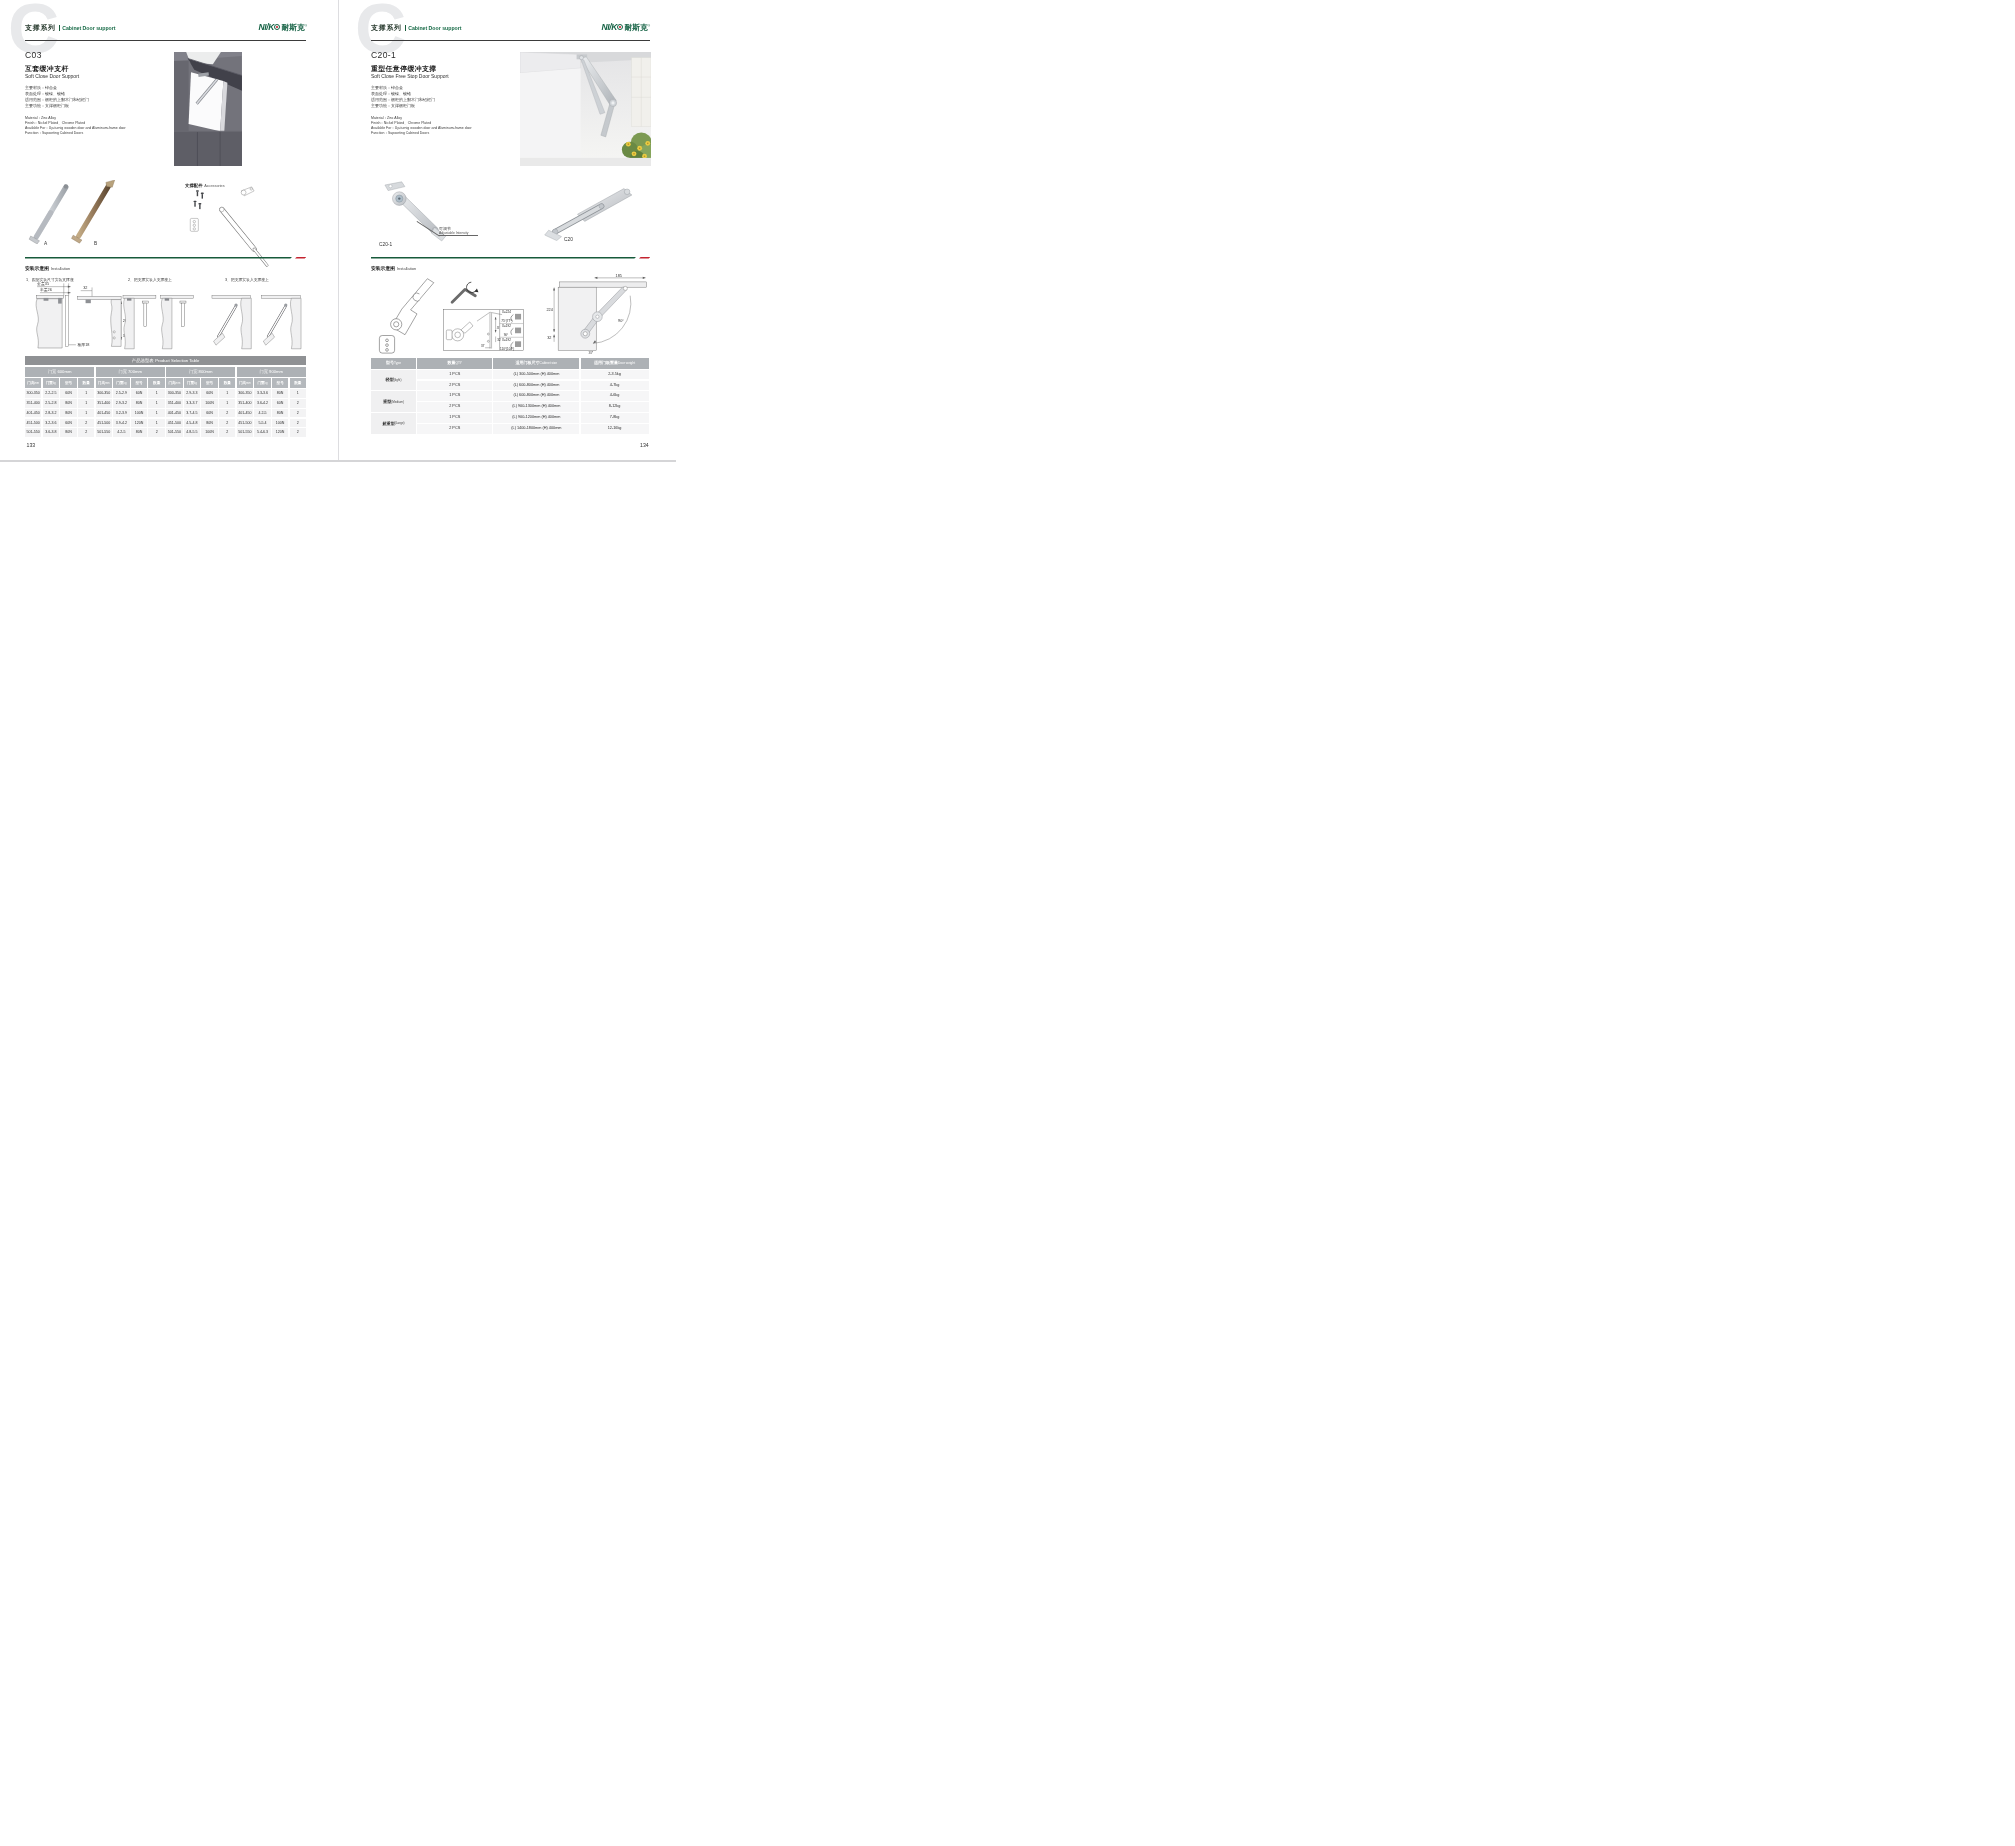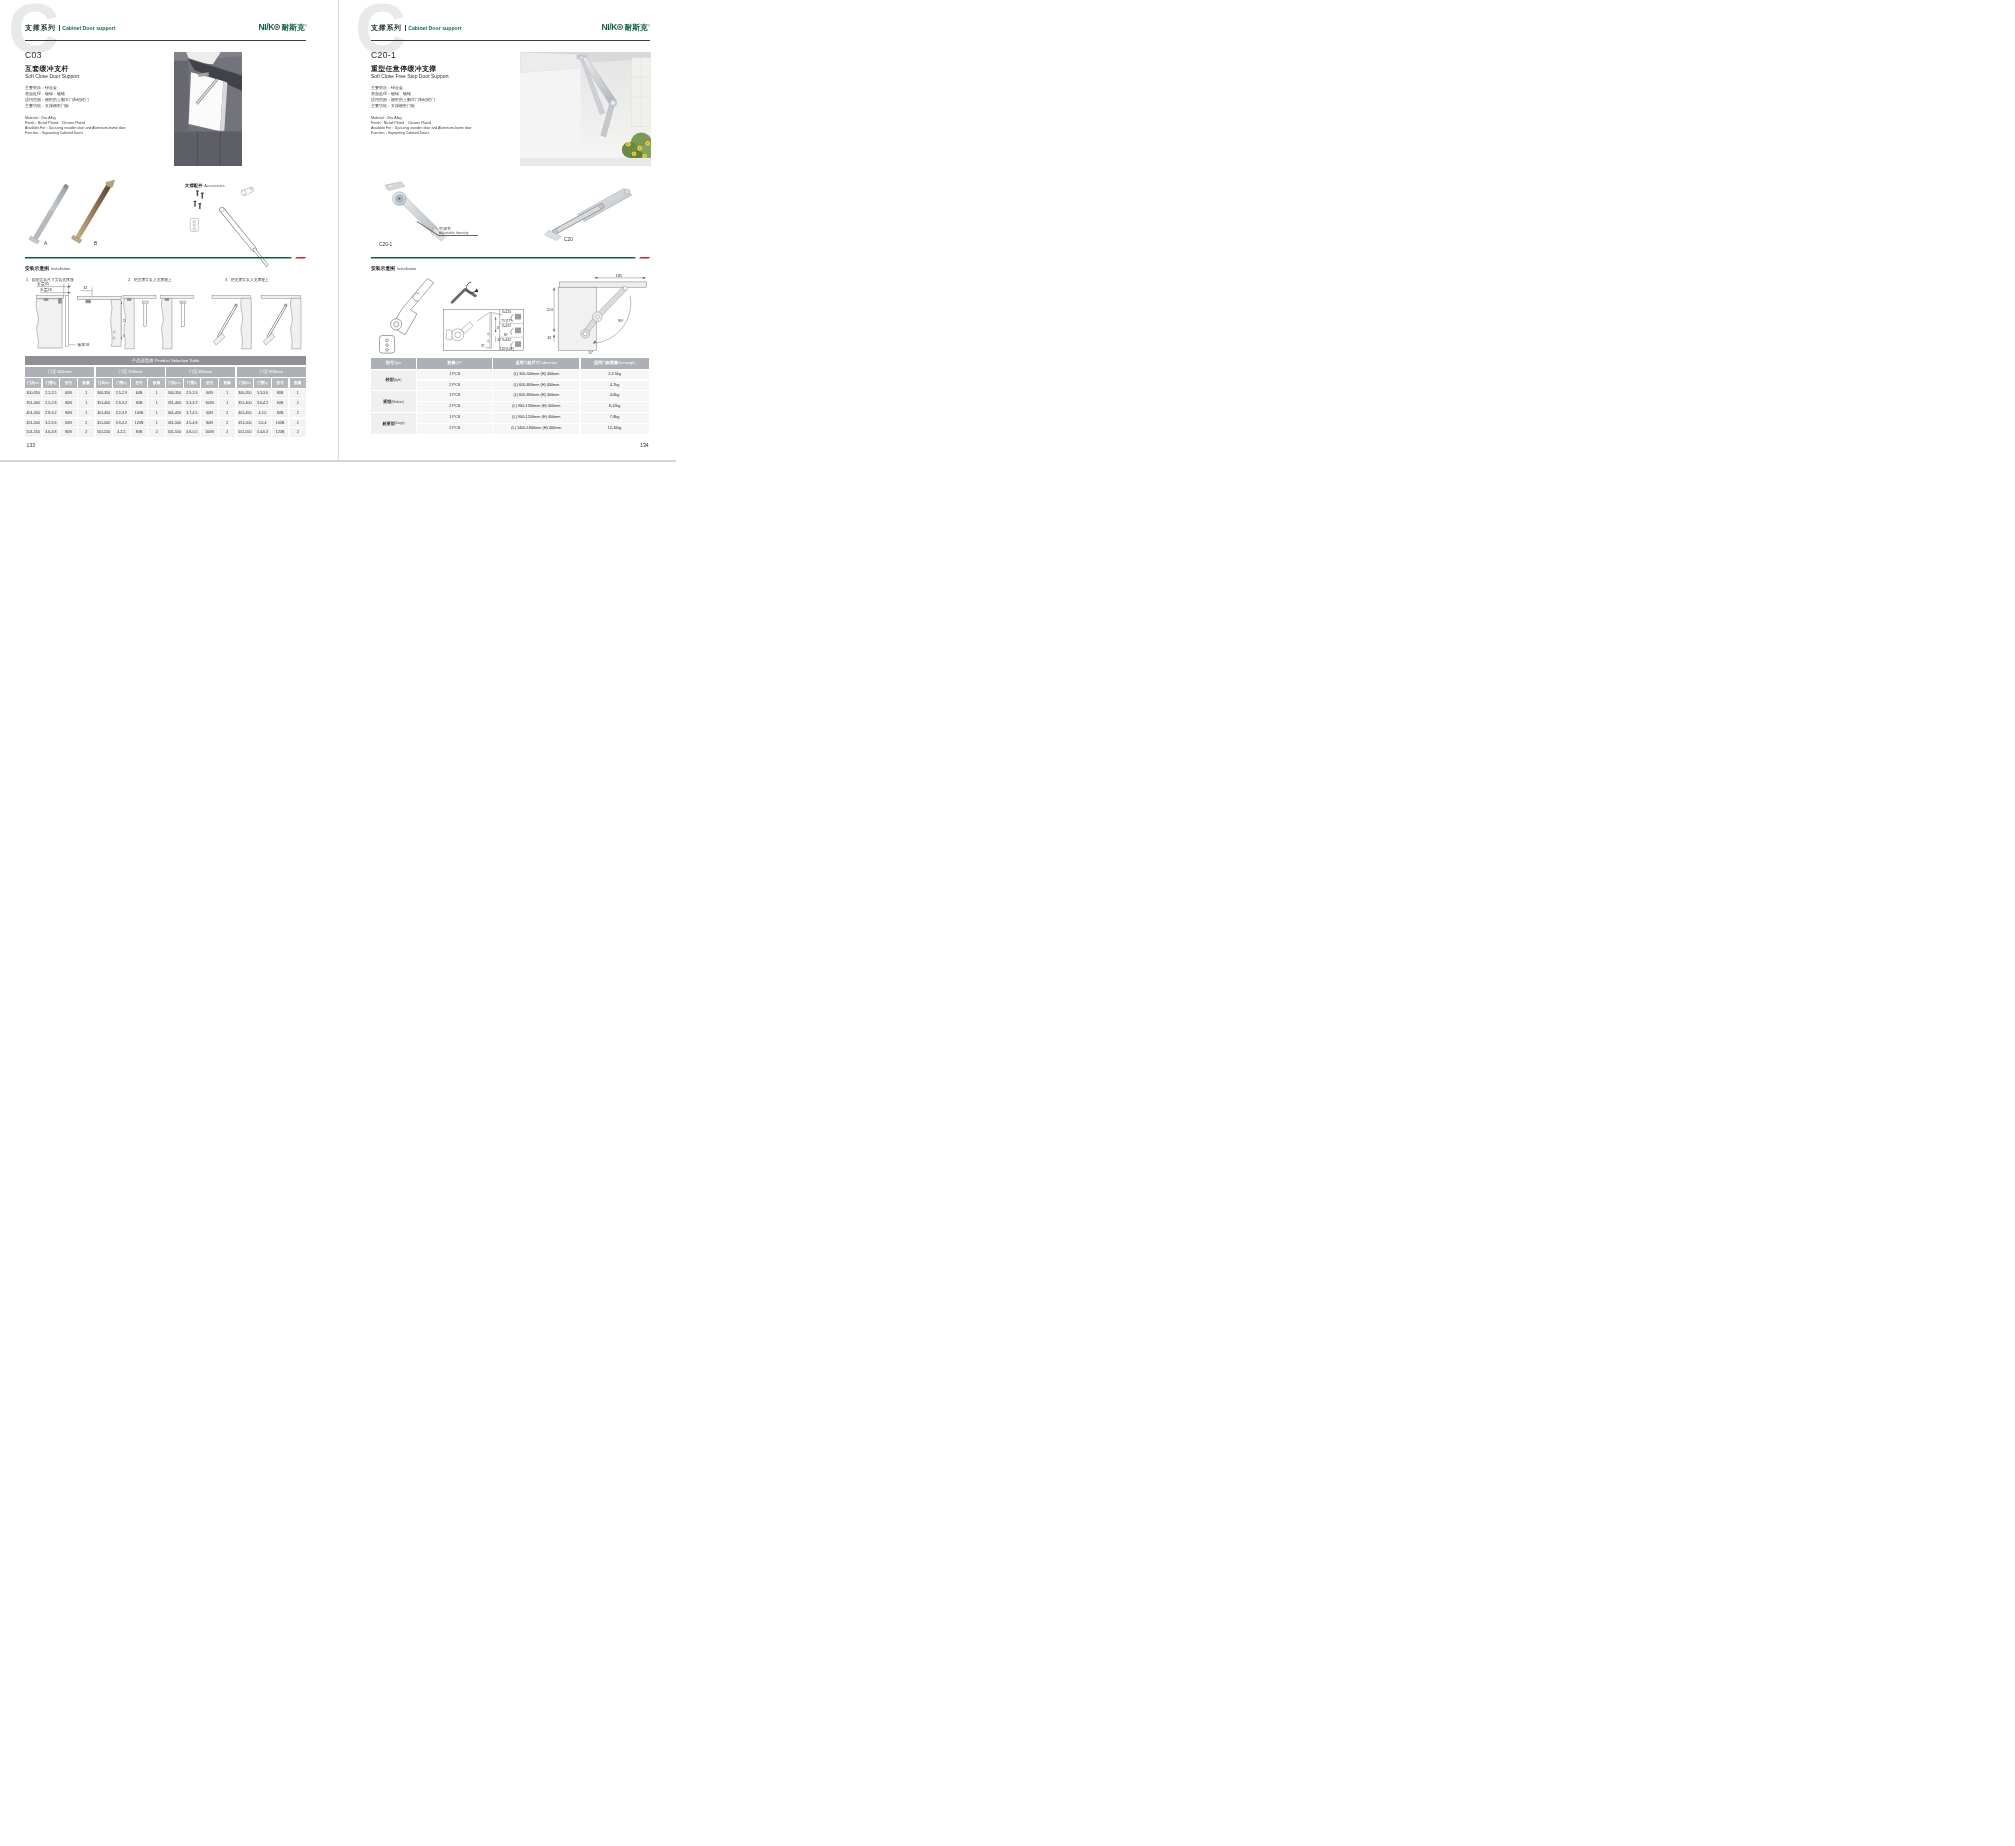--- a/index.html
+++ b/index.html
@@ -11,21 +11,21 @@
 #page-left { left:0; }
 #page-right { left:338px; }
 .gutter { position:absolute; left:338px; top:0; width:0.8px; height:462px; background:#dddde0; }
 .bottom-edge { position:absolute; left:0; bottom:0; width:100%; height:2px; background:#d5d5d7; }
 
 .watermark { font-size:71px; font-weight:bold; color:#e8e9eb; line-height:1; letter-spacing:-2.4px; }
 .series-cn { font-size:6.9px; font-weight:700; color:#26382c; letter-spacing:0.8px; }
 .series-divider { display:inline-block; width:0.8px; height:5.6px; background:#1a5c3c; margin:0 2.8px -0.8px 2.8px; }
 .series-en { font-size:5.2px; color:#176a46; font-weight:600; }
 .logo { white-space:nowrap; }
-.logo-en { font-weight:800; font-size:8.5px; color:#156244; letter-spacing:-0.4px; }
+.logo-en { font-style:italic; font-weight:800; font-size:8.5px; color:#156244; letter-spacing:-0.4px; }
 .logo-o { display:inline-block; width:6px; height:6px; border:1.2px solid #156244; border-radius:50%; position:relative; top:0.4px; margin-left:0.4px; }
 .logo-dot { position:absolute; left:0.6px; top:1px; width:2.4px; height:1.8px; background:#c32430; border-radius:50%; }
 .logo-cn { font-weight:800; font-size:7.7px; color:#156244; margin-left:1.2px; }
 .logo-reg { font-size:3.2px; color:#156244; vertical-align:super; }
 .header-rule { height:0.8px; background:#3b3b3b; }
 
 .code { font-size:8.5px; color:#2a2a2a; letter-spacing:0.4px; }
 .name-cn { font-size:6.9px; font-weight:700; color:#222; letter-spacing:0.4px; }
 .name-en { font-size:5px; color:#333; }
 .spec-cn { font-size:4px; color:#3f3f3f; line-height:6px; }

